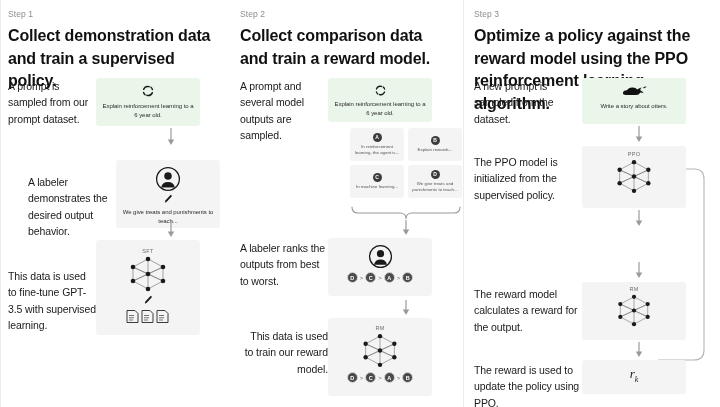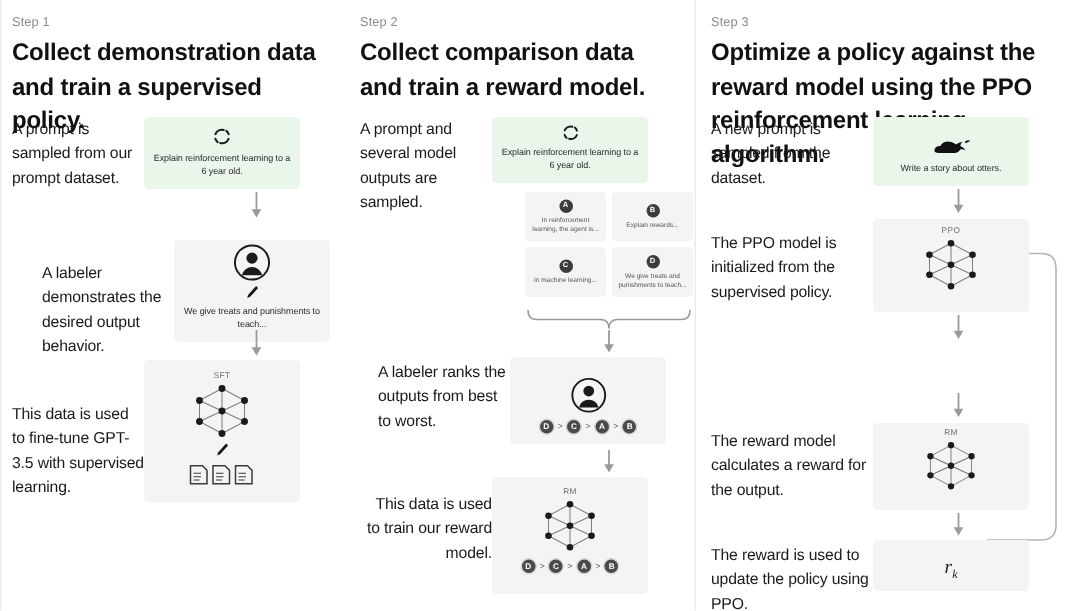--- a/index.html
+++ b/index.html
@@ -75,21 +75,21 @@
 
   
   .vis { position: relative; }
 
   .box {
     background: #f4f4f4;
     border-radius: 3px;
     display: flex;
     flex-direction: column;
     align-items: center;
-    justify-content: flex-end;
+    justify-content: flex-start;
     text-align: center;
     padding: 6px 5px;
   }
   .box-green { background: #e9f6e9; }
 
   .box-text {
     font-size: 6px;
     line-height: 1.5;
     color: #2b2b2b;
     letter-spacing: -0.05px;
@@ -333,21 +333,21 @@
       </svg>
     </div>
     <div class="arrow" style="top:220px; left:169px;">
       <svg width="10" height="16" viewBox="0 0 10 16">
           <path d="M5 0 L5 11" stroke="#9a9a9a" stroke-width="1.2"></path>
           <path d="M5 15 L1.8 9.5 L8.2 9.5 Z" fill="#9a9a9a"></path>
         </svg>
     </div>
 
     <div class="row" style="top:238px; left:0;">
-      <div class="caption" style="padding-top:2px;margin-left:12px;">A labeler ranks the outputs from best to worst.</div>
+      <div class="caption" style="padding-top:2px;">A labeler ranks the outputs from best to worst.</div>
       <div class="vis">
         <div class="box" style="width:104px;height:58px;">
           <span>
             <svg width="25" height="25" viewBox="0 0 32 32">
               <circle cx="16" cy="16" r="14" fill="none" stroke="#1a1a1a" stroke-width="1.6"></circle>
               <circle cx="16" cy="12.4" r="4.6" fill="#1a1a1a"></circle>
               <path d="M7.6 26.5 a8.6 8.6 0 0 1 16.8 0 z" fill="#1a1a1a"></path>
             </svg>
           </span>
           <div class="chips">

